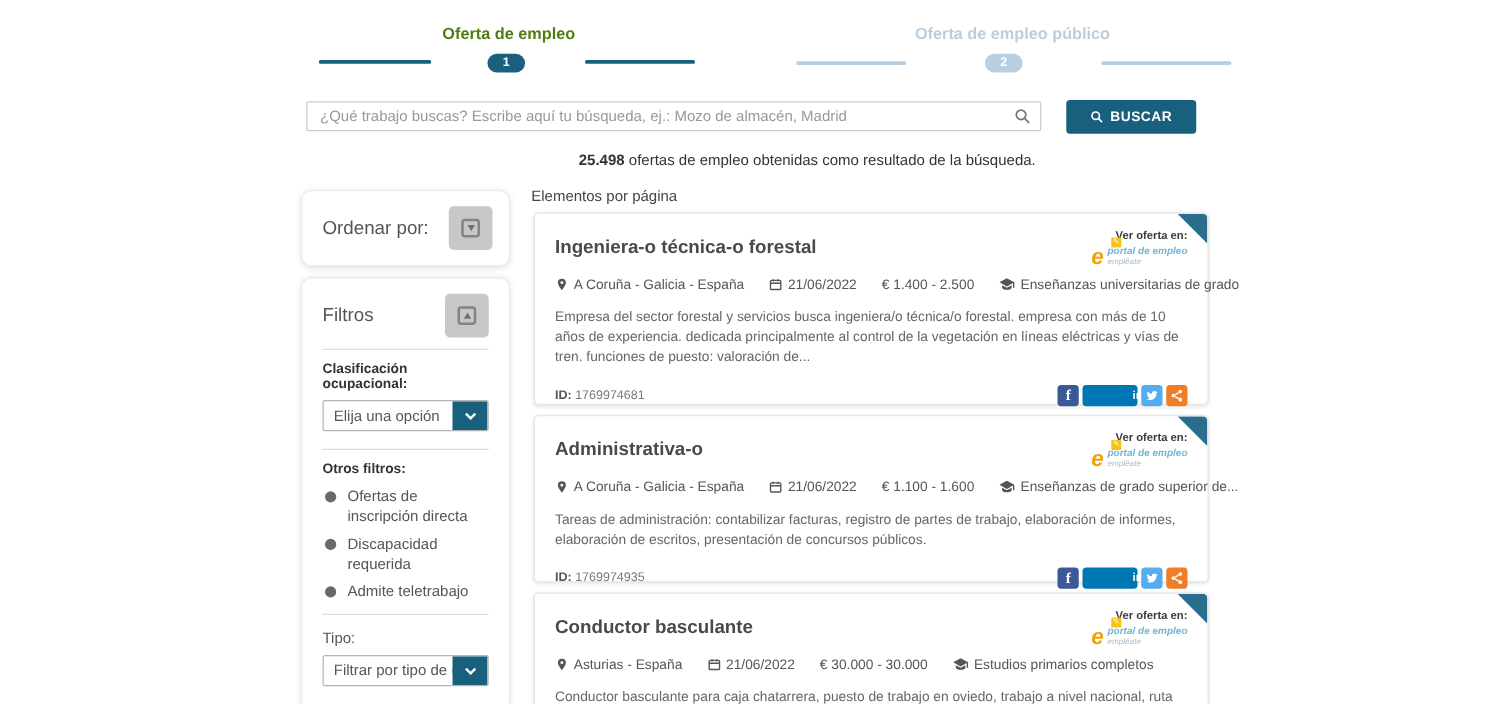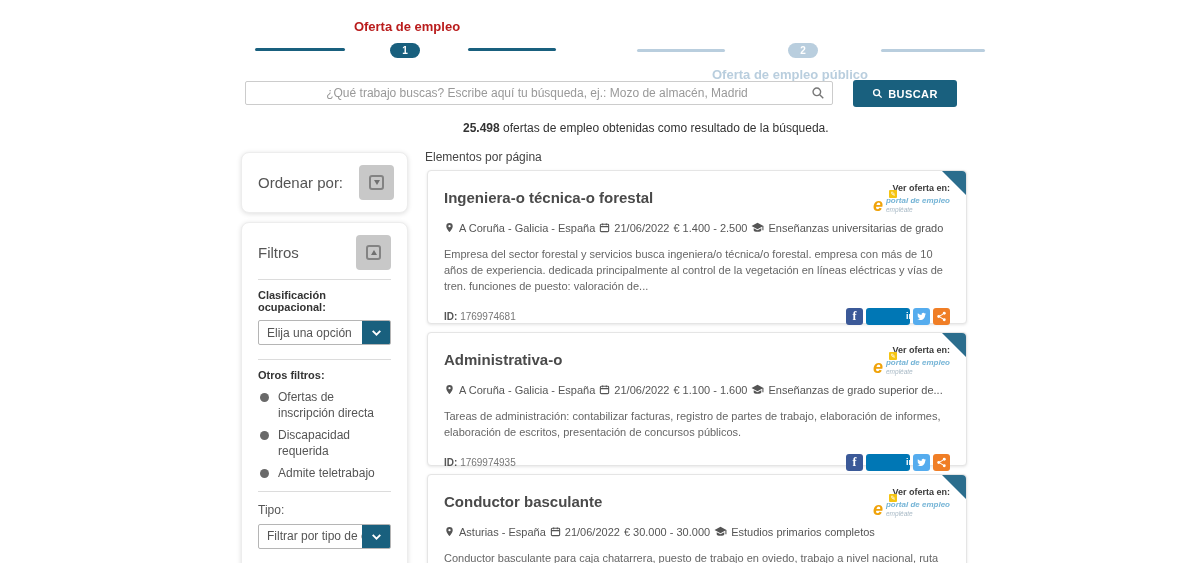--- a/index.html
+++ b/index.html
@@ -5,38 +5,38 @@
   * { margin:0; padding:0; box-sizing:border-box; }
   html,body { width:1200px; height:563px; }
   body {
     position:relative; overflow:hidden; background:#fff;
     font-family:"Liberation Sans", sans-serif; color:#444;
   }
   .abs { position:absolute; }
 
   
   .step-label { font-size:13px; font-weight:bold; text-align:center; width:170px; }
-  .step-label.active { color:#b91c1c; }
+  .step-label.active { color:#4d7c0f; }
   .step-label.inactive { color:#b9cede; }
   .step-line { height:3px; border-radius:2px; }
   .step-line.active { background:#19607e; }
   .step-line.inactive { background:#b9cede; }
   .step-badge {
     width:30px; height:15px; border-radius:8px; color:#fff; font-size:10px; font-weight:bold;
     display:flex; align-items:center; justify-content:center;
   }
   .step-badge.active { background:#19607e; }
   .step-badge.inactive { background:#b9cede; }
 
   
   .search-input {
     left:245px; top:81px; width:588px; height:24px;
     border:1px solid #ccc; border-radius:2px; background:#fff;
     font-family:"Liberation Sans", sans-serif;
-    font-size:12px; color:#555; padding:0 30px 0 26px; outline:none;text-align:center;
+    font-size:12px; color:#555; padding:0 30px 0 10px; outline:none;
   }
   .search-input::placeholder { color:#999; }
   .search-btn {
     left:853px; top:80px; width:104px; height:27px;
     background:#19607e; color:#fff; border:none; border-radius:3px;
     font-family:"Liberation Sans", sans-serif;
     font-size:11px; font-weight:bold; letter-spacing:.4px;
     display:flex; align-items:center; justify-content:center; gap:5px; cursor:pointer;
   }
 
@@ -97,21 +97,21 @@
   .job-title { font-size:15px; font-weight:bold; color:#4a4a4a; padding-top:4px; }
   .verofer { position:absolute; top:12px; right:16px; text-align:right; }
   .verofer .vo-label { font-size:9px; font-weight:bold; color:#3b3b3b; }
   .logo { margin-top:3px; display:flex; align-items:center; justify-content:flex-end; gap:3px; position:relative; }
   .logo .e { font-size:18px; font-weight:bold; font-style:italic; color:#f0a30a; line-height:1; }
   .logo .pencil { position:absolute; top:-6px; left:16px; width:8px; height:8px; background:#f5c412; border-radius:1px;
     color:#fff; font-size:6px; line-height:8px; text-align:center; }
   .logo .ltxt { text-align:left; }
   .logo .l1 { font-size:8px; font-style:italic; font-weight:bold; color:#74b4d6; line-height:1.1; }
   .logo .l2 { font-size:6.5px; font-style:italic; color:#a9bac6; line-height:1.1; }
-  .meta { display:flex; align-items:center; gap:4px; margin-top:15px; font-size:11px; color:#555; flex-wrap:nowrap; }
+  .meta { display:flex; align-items:center; gap:20px; margin-top:15px; font-size:11px; color:#555; flex-wrap:nowrap; }
   .meta .m-item { display:flex; align-items:center; gap:4px; white-space:nowrap; }
   .desc { margin-top:13px; font-size:11px; color:#666; line-height:1.45; max-width:508px; }
   .card-foot { margin-top:13px; display:flex; align-items:center; justify-content:space-between; }
   .job-id { font-size:10px; color:#777; }
   .job-id b { font-weight:bold; color:#555; }
   .socials { display:flex; gap:3px; }
   .soc { width:17px; height:17px; border-radius:3px; display:flex; align-items:center; justify-content:center;
     color:#fff; font-weight:bold; cursor:pointer; }
   .soc.fb { background:#3b5998; font-size:12px; font-family:"Liberation Serif", serif; }
   .soc.li { background:#0077b5; font-size:9px;padding-left:44px; }
@@ -120,21 +120,21 @@
   svg { display:block; }
 </style>
 </head>
 <body>
 
 <div class="abs step-label active" style="left:322px; top:19px;">Oferta de empleo</div>
 <div class="abs step-line active" style="left:255px; top:48px; width:90px;"></div>
 <div class="abs step-badge active" style="left:390px; top:43px;">1</div>
 <div class="abs step-line active" style="left:468px; top:48px; width:88px;"></div>
 
-<div class="abs step-label inactive" style="left:705px; top:19px;margin-top:48px;">Oferta de empleo público</div>
+<div class="abs step-label inactive" style="left:725px; top:19px;">Oferta de empleo público</div>
 <div class="abs step-line inactive" style="left:637px; top:49px; width:88px;"></div>
 <div class="abs step-badge inactive" style="left:788px; top:43px;">2</div>
 <div class="abs step-line inactive" style="left:881px; top:49px; width:104px;"></div>
 
 <input class="abs search-input" type="text" placeholder="¿Qué trabajo buscas? Escribe aquí tu búsqueda, ej.: Mozo de almacén, Madrid" style="">
 <span class="abs" style="left:811px; top:86px;">
   <svg width="14" height="14" viewBox="0 0 24 24" fill="none" stroke="#777" stroke-width="2.4">
       <circle cx="10" cy="10" r="6.5"></circle>
       <path d="M15 15l6 6"></path>
     </svg>

